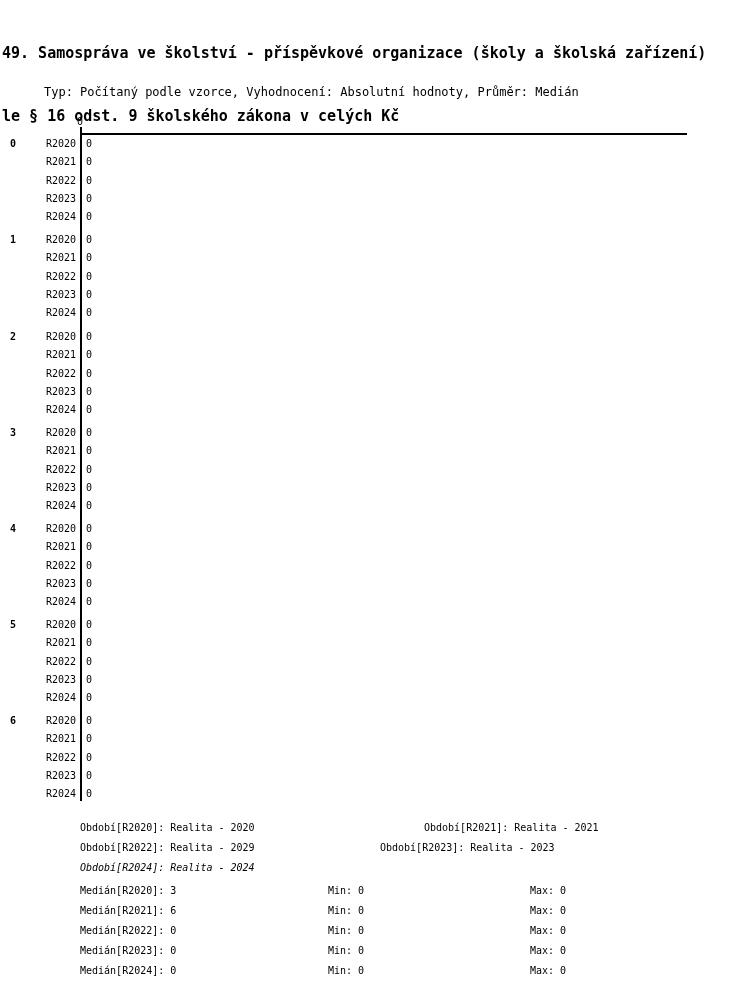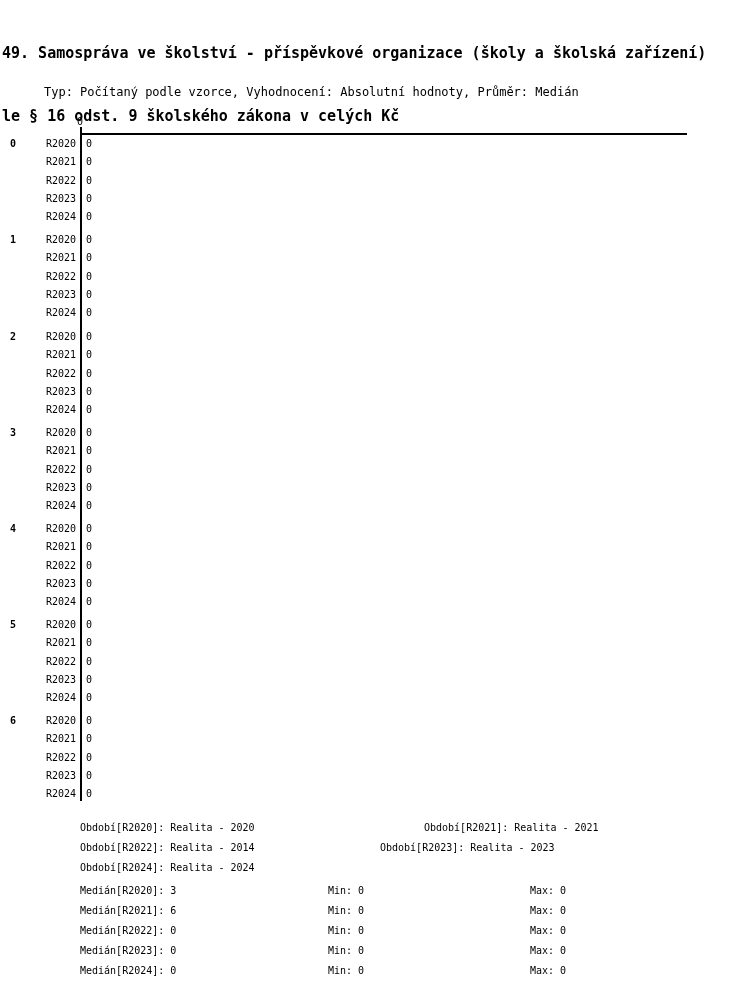--- a/index.html
+++ b/index.html
@@ -123,23 +123,23 @@
         <div class="abs small" style="left: 10px; top: 769px; width: 66px; text-align: right;">R2023</div>
         <div class="abs small" style="left: 86px; top: 769px;">0</div>
         <div class="abs small" style="left: 10px; top: 787px; width: 66px; text-align: right;">R2024</div>
         <div class="abs small" style="left: 86px; top: 787px;">0</div>
       </div>
   </div>
 
   <div id="legend">
       <div class="abs small" style="left: 80px; top: 821px;">Období[R2020]: Realita - 2020</div>
       <div class="abs small" style="left: 380px; top: 821px; margin-left: 44px;">Období[R2021]: Realita - 2021</div>
-      <div class="abs small" style="left: 80px; top: 841px;">Období[R2022]: Realita - 2014</div>
+      <div class="abs small" style="left: 80px; top: 841px;">Období[R2022]: Realita - 2029</div>
       <div class="abs small" style="left: 380px; top: 841px;">Období[R2023]: Realita - 2023</div>
-      <div class="abs small" style="left: 80px; top: 861px;">Období[R2024]: Realita - 2024</div>
+      <div class="abs small" style="left: 80px; top: 861px; font-style: italic;">Období[R2024]: Realita - 2024</div>
       <div class="abs small" style="left: 80px; top: 884px;">Medián[R2020]: 3</div>
       <div class="abs small" style="left: 328px; top: 884px;">Min: 0</div>
       <div class="abs small" style="left: 530px; top: 884px;">Max: 0</div>
       <div class="abs small" style="left: 80px; top: 904px;">Medián[R2021]: 6</div>
       <div class="abs small" style="left: 328px; top: 904px;">Min: 0</div>
       <div class="abs small" style="left: 530px; top: 904px;">Max: 0</div>
       <div class="abs small" style="left: 80px; top: 924px;">Medián[R2022]: 0</div>
       <div class="abs small" style="left: 328px; top: 924px;">Min: 0</div>
       <div class="abs small" style="left: 530px; top: 924px;">Max: 0</div>
       <div class="abs small" style="left: 80px; top: 944px;">Medián[R2023]: 0</div>

